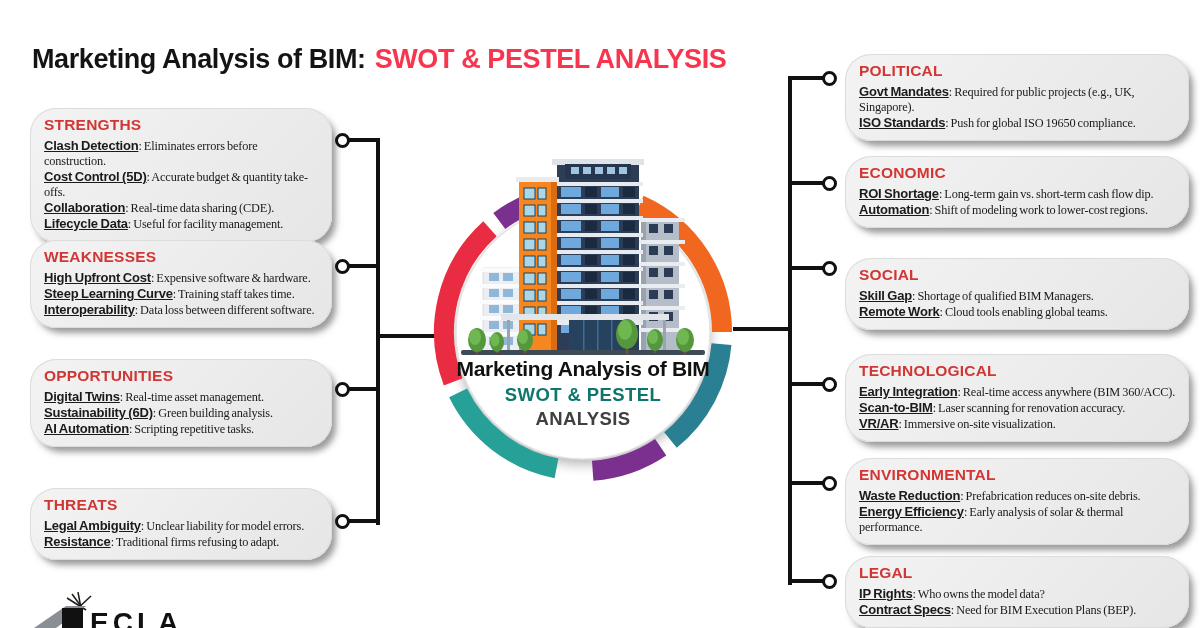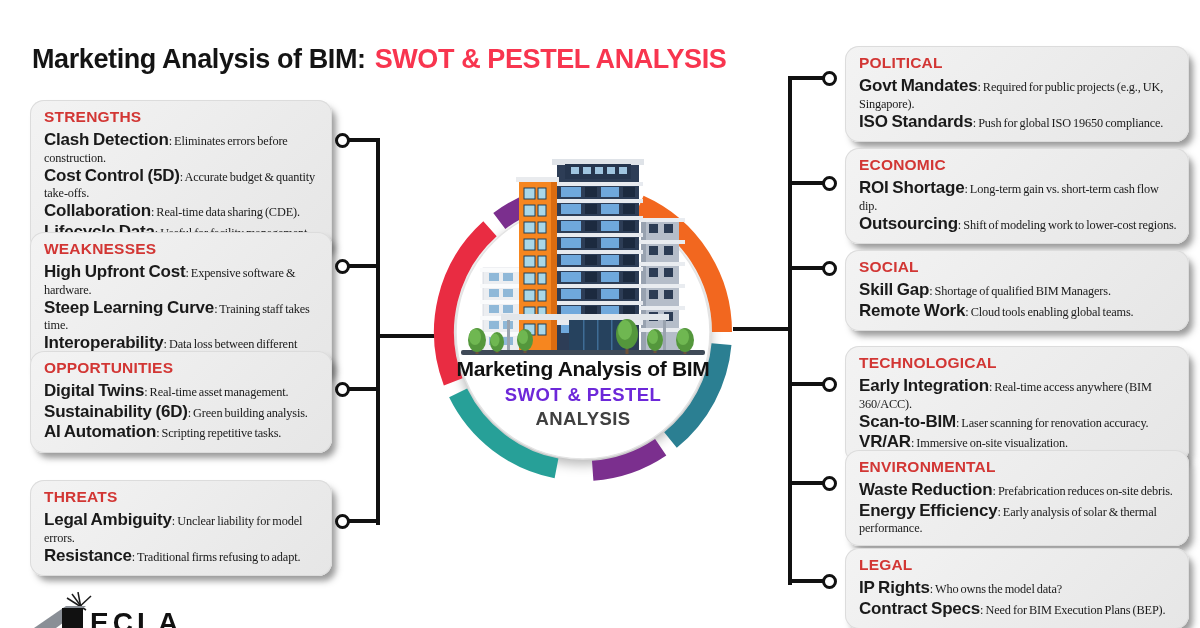--- a/index.html
+++ b/index.html
@@ -3,38 +3,38 @@
 <meta charset="utf-8">
 <style>
   html,body{margin:0;padding:0;background:#fff;}
   .stage{position:relative;width:1200px;height:628px;background:#ffffff;overflow:hidden;
          font-family:"Liberation Sans",sans-serif;}
   
   .main-title{position:absolute;left:32px;top:26px;font-size:27px;font-weight:900;
               letter-spacing:-0.4px;color:#141414;white-space:nowrap;}
   .main-title .accent{color:#f8354f;margin-left:9px;}
   
-  .box{position:absolute;border-radius:14px;background:linear-gradient(135deg,#f3f3f3 0%,#ebebeb 60%,#e6e6e6 100%);
+  .box{position:absolute;border-radius:26px;background:linear-gradient(135deg,#f3f3f3 0%,#ebebeb 60%,#e6e6e6 100%);
        box-shadow:5px 6px 6px -1px rgba(55,55,55,.5), inset 0 0 0 1px #dcdcdc;
-       padding:8px 12px 10px 14px;box-sizing:border-box;}
+       padding:8px 12px 10px 14px;box-sizing:border-box;margin-top:8px;}
   .box.left{left:30px;width:302px;}
   .box.right{left:845px;width:344px;}
   .box-title{margin:0 0 4px 0;font-size:15.5px;font-weight:800;color:#d23634;letter-spacing:.2px;}
   .item{font-family:"Liberation Serif",serif;font-size:12.3px;line-height:1.22;color:#1a1a1a;
         letter-spacing:-0.15px;word-spacing:-0.8px;}
-  .item .lbl{font-family:"Liberation Sans",sans-serif;font-weight:700;font-size:17px;letter-spacing:-0.2px;}
+  .item .lbl{font-family:"Liberation Sans",sans-serif;font-weight:700;font-size:13px;letter-spacing:-0.2px;text-decoration:underline;}
   
   .ln{position:absolute;background:#111;}
   .node{position:absolute;width:9px;height:9px;border:3px solid #111;border-radius:50%;background:#fff;}
   
   .center-svg{position:absolute;left:398px;top:147px;width:370px;height:370px;}
   .ring-circle{filter:drop-shadow(0 5px 6px rgba(0,0,0,.28));}
   .center-text{position:absolute;left:433px;top:357px;width:300px;text-align:center;}
   .ct-line1{font-size:21px;font-weight:900;color:#111;letter-spacing:-0.3px;}
-  .ct-line2{margin-top:3px;font-size:18.5px;font-weight:800;color:#6d28d9;letter-spacing:.4px;}
+  .ct-line2{margin-top:3px;font-size:18.5px;font-weight:800;color:#0f766e;letter-spacing:.4px;}
   .ct-line3{margin-top:2px;font-size:18.5px;font-weight:800;color:#404040;letter-spacing:.4px;}
   
   .logo{position:absolute;left:26px;top:592px;width:190px;height:60px;}
   .logo-text{font-family:"Liberation Sans",sans-serif;font-weight:900;}
 </style>
 </head>
 <body>
 
 <div class="stage">
 
@@ -70,21 +70,21 @@
 
   <section class="box right" style="top:46px">
     <h2 class="box-title">POLITICAL</h2>
     <div class="item"><span class="lbl">Govt Mandates</span><span>: Required for public projects (e.g., UK, Singapore).</span></div>
     <div class="item"><span class="lbl">ISO Standards</span><span>: Push for global ISO 19650 compliance.</span></div>
   </section>
 
   <section class="box right" style="top:148px">
     <h2 class="box-title">ECONOMIC</h2>
     <div class="item"><span class="lbl">ROI Shortage</span><span>: Long-term gain vs. short-term cash flow dip.</span></div>
-    <div class="item"><span class="lbl">Outsourcing</span><span>: Shift of modeling work to lower-cost regions.</span></div>
+    <div class="item"><span class="lbl">Automation</span><span>: Shift of modeling work to lower-cost regions.</span></div>
   </section>
 
   <section class="box right" style="top:250px">
     <h2 class="box-title">SOCIAL</h2>
     <div class="item"><span class="lbl">Skill Gap</span><span>: Shortage of qualified BIM Managers.</span></div>
     <div class="item"><span class="lbl">Remote Work</span><span>: Cloud tools enabling global teams.</span></div>
   </section>
 
   <section class="box right" style="top:346px">
     <h2 class="box-title">TECHNOLOGICAL</h2>

